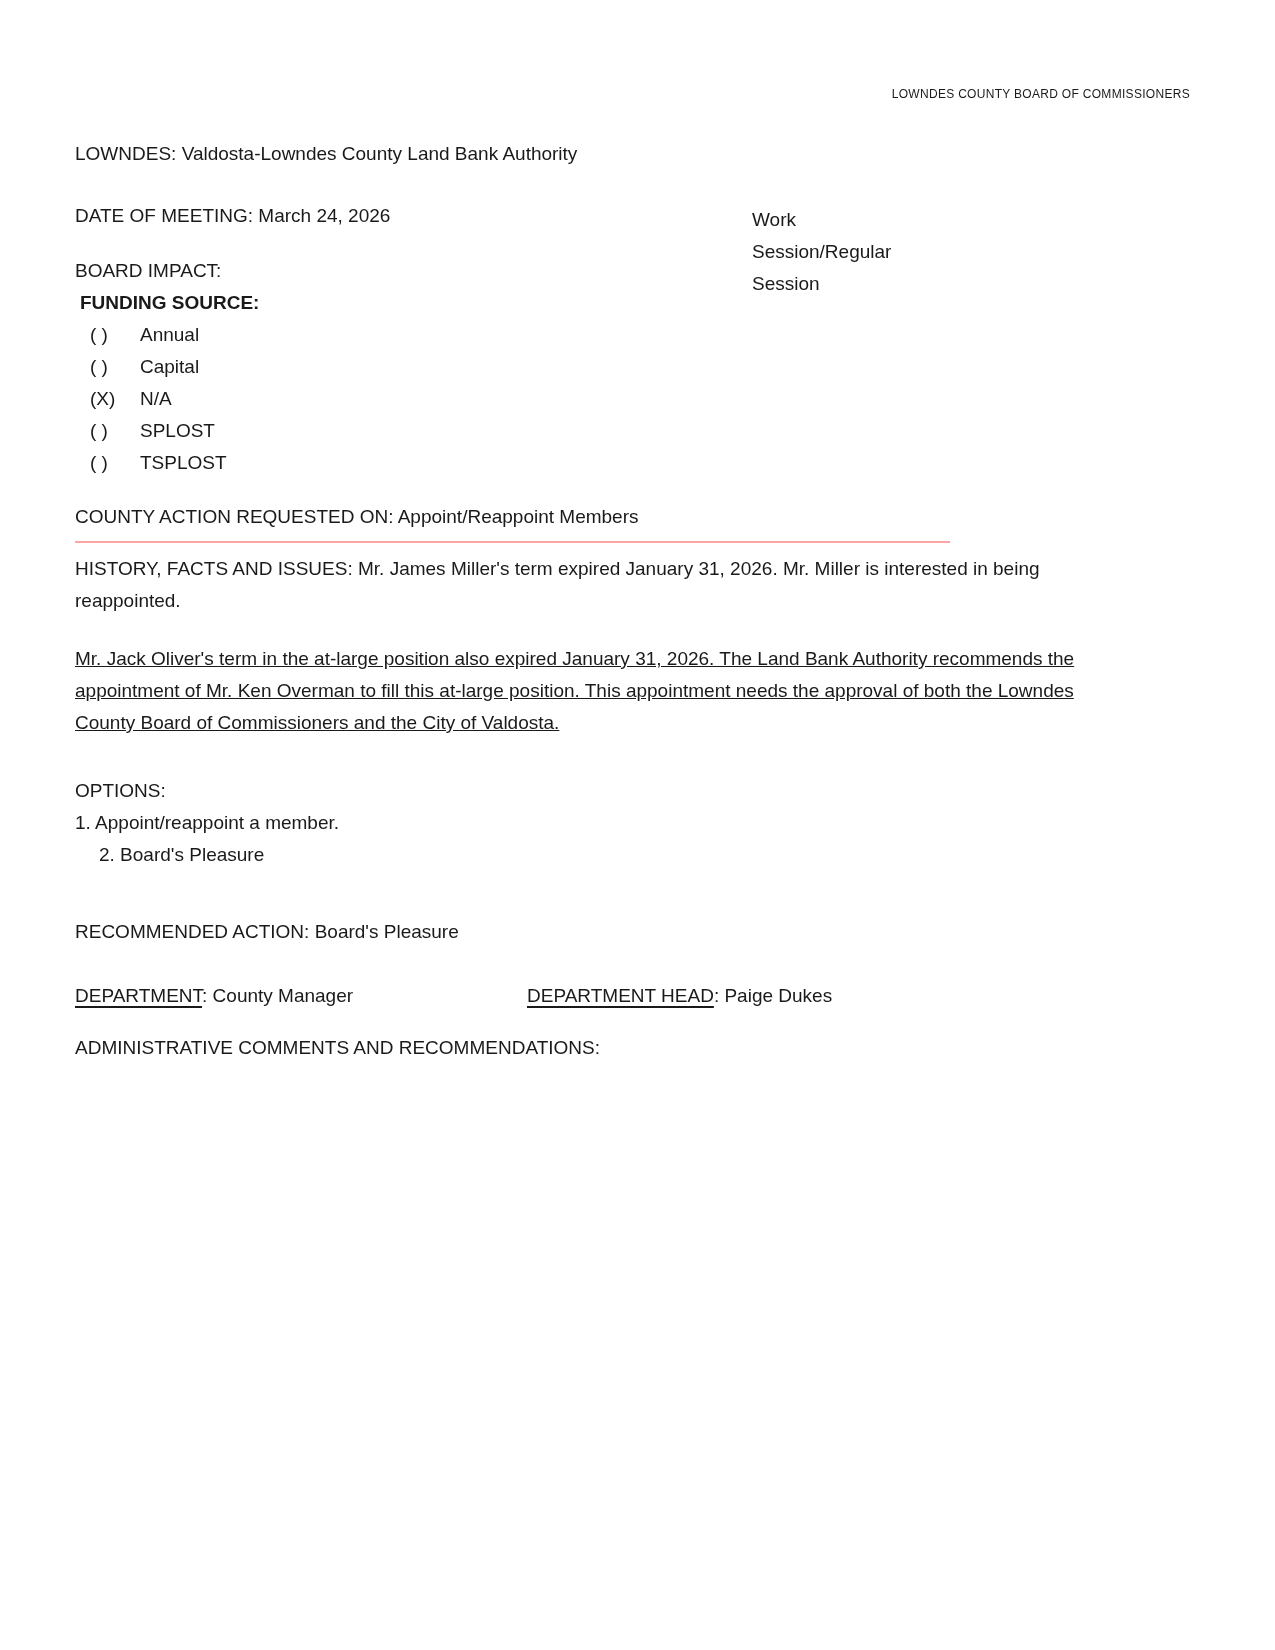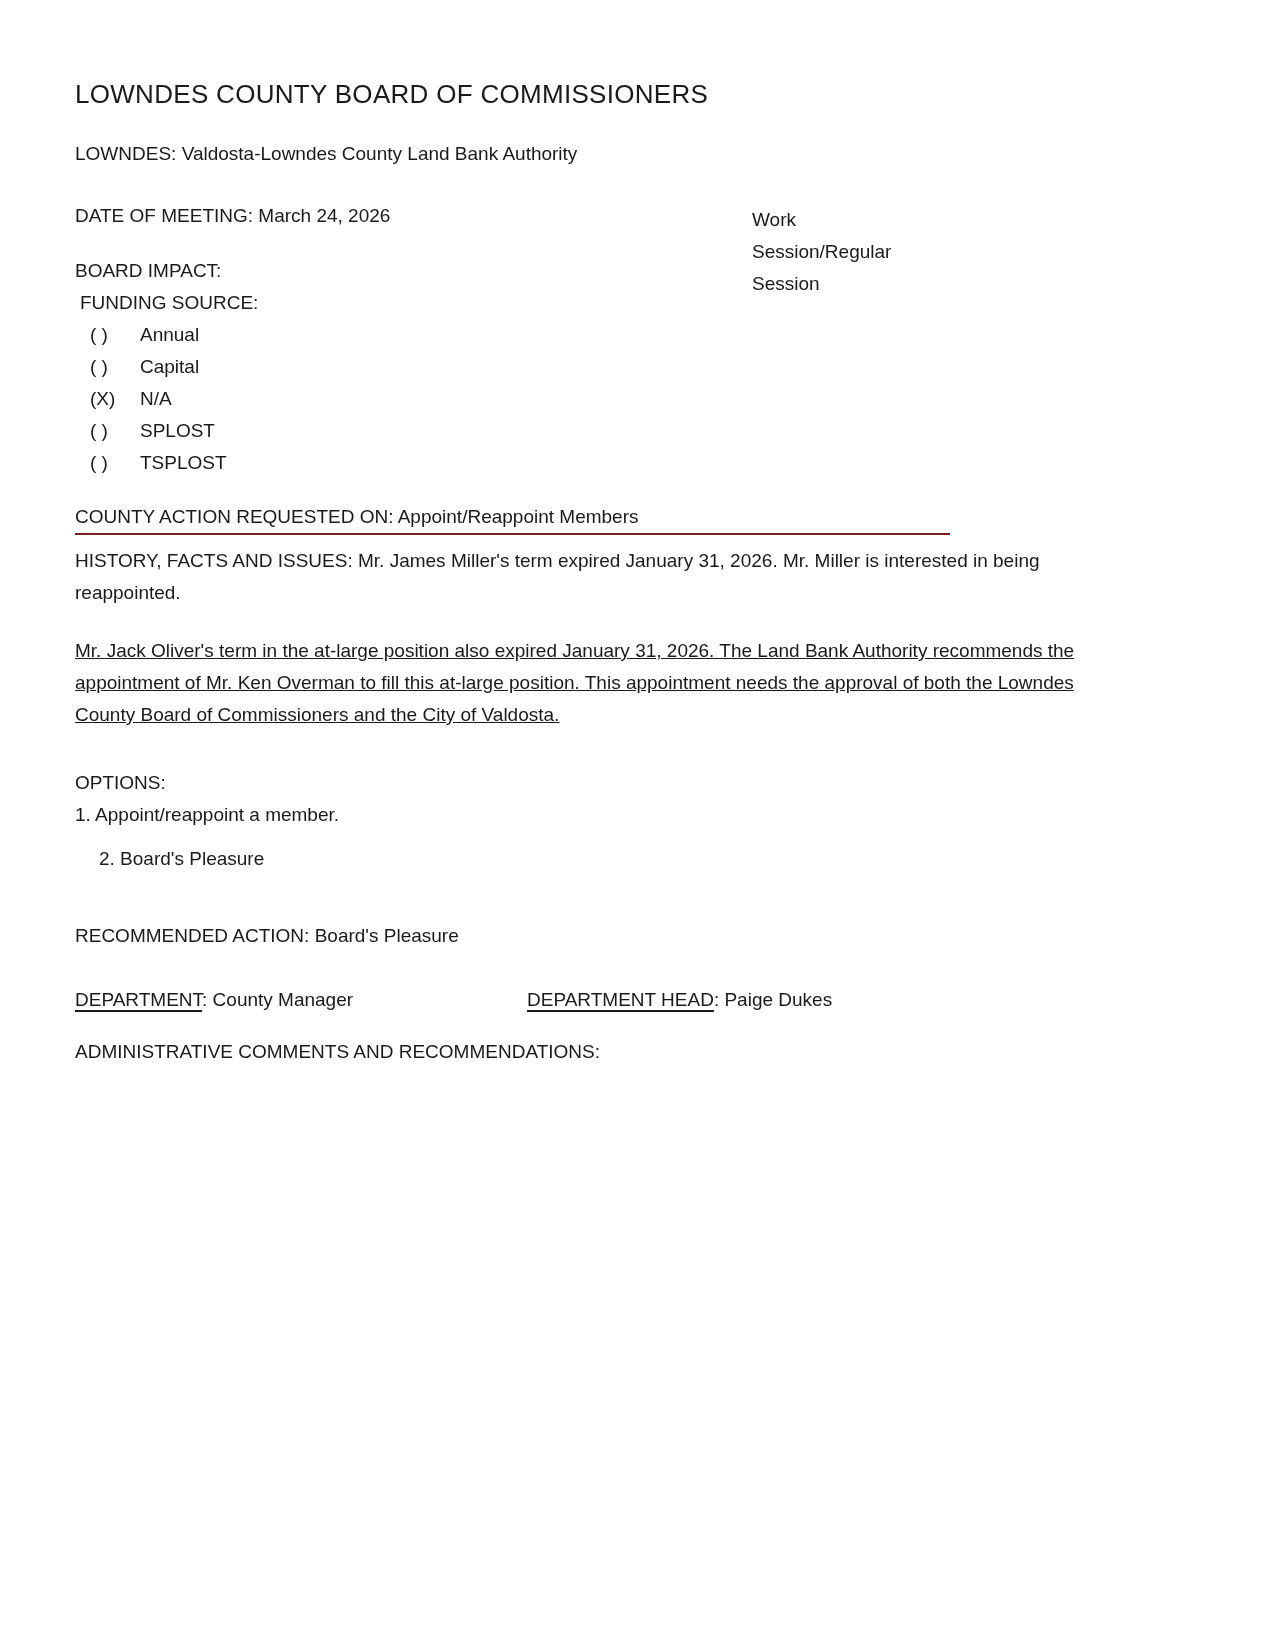--- a/index.html
+++ b/index.html
@@ -10,55 +10,56 @@
     margin: 0 auto;
     background: #ffffff;
     color: #1a1a1a;
     font-family: "Liberation Sans", "DejaVu Sans", sans-serif;
     font-size: 19px;
     line-height: 32px;
     overflow: hidden;
   }
   .content { padding: 78px 85px 0 75px; }
 
-  .title-block { text-align: left; font-size: 26px; line-height: 32px; letter-spacing: 0.3px; }
+  .title-block { text-align: right; font-size: 12px; line-height: 32px; letter-spacing: 0.3px; }
 
   .subject-row { margin-top: 28px; }
   .date-row { margin-top: 30px; }
 
   .session-col {
     position: absolute;
     left: 752px;
     top: 204px;
     width: 200px;
     white-space: pre-line;
     line-height: 32px;
   }
 
   .budget-row { margin-top: 23px; }
-  .funding-label-row { padding-left: 5px; }
+  .funding-label-row { padding-left: 5px; font-weight: bold; }
 
   .funding-list { padding-left: 15px; }
   .funding-row { line-height: 32px; }
   .funding-mark { display: inline-block; width: 50px; }
 
   .county-action-row {
     margin-top: 22px;
     width: 875px;
-    border-bottom: 2px solid #7f1d1d;
+    padding-bottom: 8px;
+    border-bottom: 2px solid #fca5a5;
   }
 
   .para { max-width: 1010px; line-height: 32px; }
   .para-history { margin-top: 10px; }
   .para-second { margin-top: 26px; text-decoration: underline; }
 
   .options-block { margin-top: 36px; display: flex; flex-direction: column; }
   .options-label { flex: none; width: 101px; }
   .option-item { line-height: 32px; }
-  .option-item-2 { padding-left: 24px; margin-top: 12px; }
+  .option-item-2 { padding-left: 24px; }
 
   .recommended-row { margin-top: 45px; }
 
   .dept-row { margin-top: 32px; }
   .dept-group-1 { display: inline-block; width: 452px; }
   .u { text-decoration: underline; text-underline-offset: 4px; text-decoration-thickness: 1.5px; }
 
   .admin-row { margin-top: 20px; }
 </style>
 </head>

